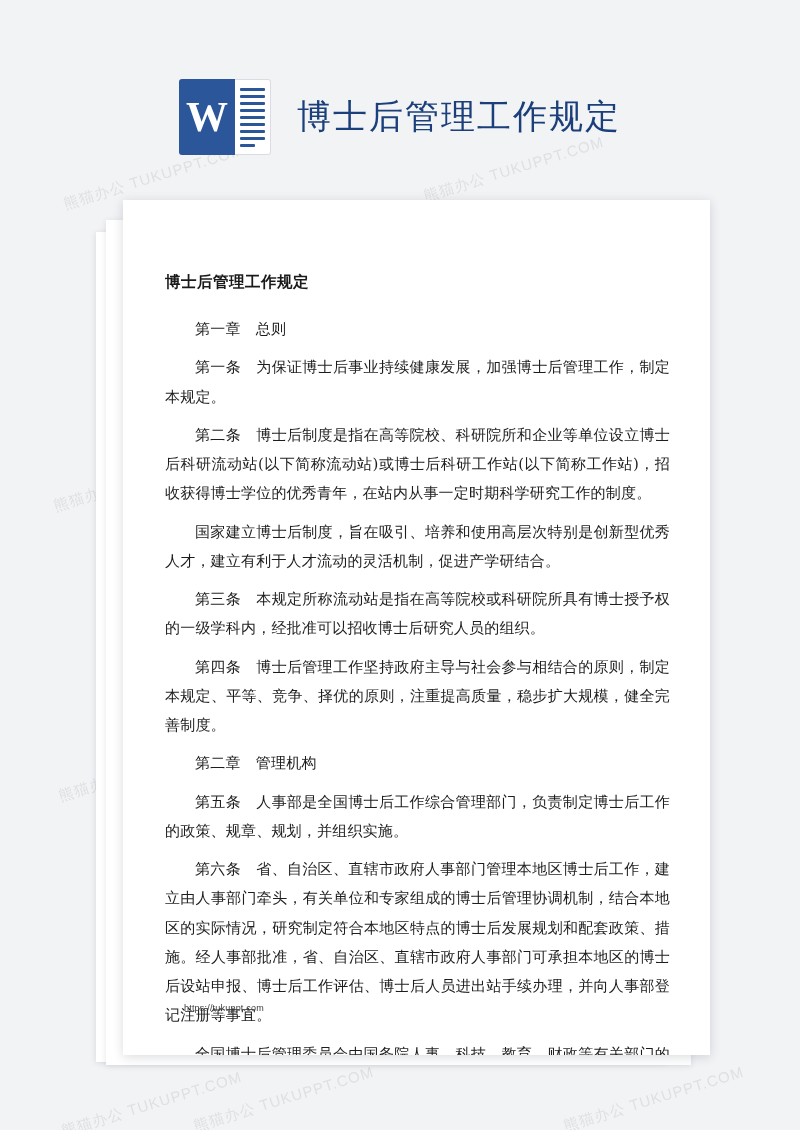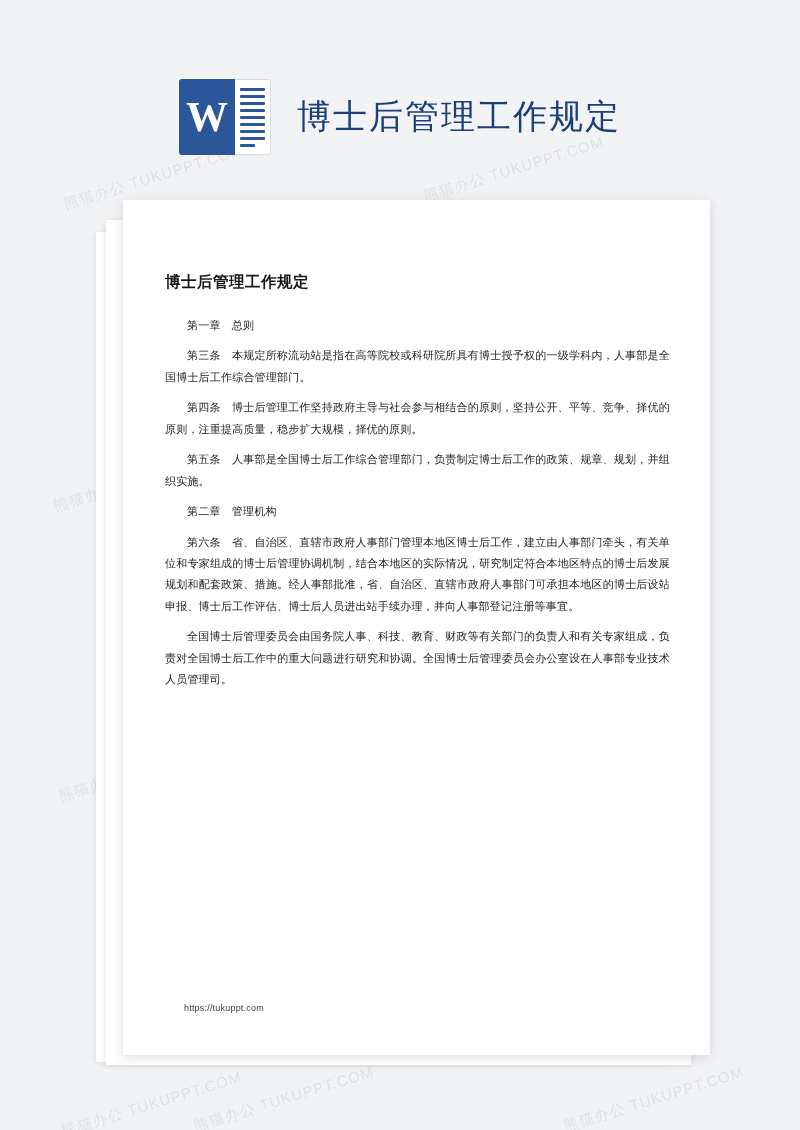--- a/index.html
+++ b/index.html
@@ -139,21 +139,21 @@
 
   .page-heading {
     font-size: 15.5px;
     font-weight: bold;
     color: #1a1a1a;
     font-family: "DejaVu Sans", "Liberation Sans", sans-serif;
     margin: 0 0 22px 0;
     letter-spacing: 0.5px;
   }
   .para {
-    font-size: 11px;
+    font-size: 15px;
     line-height: 1.95;
     color: #1d1d1d;
     font-family: "DejaVu Serif", "Liberation Serif", serif;
     margin: 0 0 9px 0;
     text-align: justify;
     letter-spacing: 0.2px;
   }
   .para.indent { text-indent: 2em; }
 
   .footer-url {
@@ -188,24 +188,27 @@
   <span class="doc-title">博士后管理工作规定</span>
 </div>
 
 <div class="paper-stack">
   <div class="sheet-back2"></div>
   <div class="sheet-back1"></div>
   <div class="sheet-main">
     <h1 class="page-heading">博士后管理工作规定</h1>
 
     <p class="para indent">第一章　总则</p>
-    <p class="para indent">第三条　本规定所称流动站是指在高等院校或科研院所具有博士授予权的一级学科内，人事部是全国博士后工作综合管理部门。</p>
-    <p class="para indent">第四条　博士后管理工作坚持政府主导与社会参与相结合的原则，坚持公开、平等、竞争、择优的原则，注重提高质量，稳步扩大规模，择优的原则。</p>
+    <p class="para indent">第一条　为保证博士后事业持续健康发展，加强博士后管理工作，制定本规定。</p>
+    <p class="para indent">第二条　博士后制度是指在高等院校、科研院所和企业等单位设立博士后科研流动站(以下简称流动站)或博士后科研工作站(以下简称工作站)，招收获得博士学位的优秀青年，在站内从事一定时期科学研究工作的制度。</p>
+    <p class="para indent">国家建立博士后制度，旨在吸引、培养和使用高层次特别是创新型优秀人才，建立有利于人才流动的灵活机制，促进产学研结合。</p>
+    <p class="para indent">第三条　本规定所称流动站是指在高等院校或科研院所具有博士授予权的一级学科内，经批准可以招收博士后研究人员的组织。</p>
+    <p class="para indent">第四条　博士后管理工作坚持政府主导与社会参与相结合的原则，制定本规定、平等、竞争、择优的原则，注重提高质量，稳步扩大规模，健全完善制度。</p>
+    <p class="para indent">第二章　管理机构</p>
     <p class="para indent">第五条　人事部是全国博士后工作综合管理部门，负责制定博士后工作的政策、规章、规划，并组织实施。</p>
-    <p class="para indent">第二章　管理机构</p>
     <p class="para indent">第六条　省、自治区、直辖市政府人事部门管理本地区博士后工作，建立由人事部门牵头，有关单位和专家组成的博士后管理协调机制，结合本地区的实际情况，研究制定符合本地区特点的博士后发展规划和配套政策、措施。经人事部批准，省、自治区、直辖市政府人事部门可承担本地区的博士后设站申报、博士后工作评估、博士后人员进出站手续办理，并向人事部登记注册等事宜。</p>
     <p class="para indent">全国博士后管理委员会由国务院人事、科技、教育、财政等有关部门的负责人和有关专家组成，负责对全国博士后工作中的重大问题进行研究和协调。全国博士后管理委员会办公室设在人事部专业技术人员管理司。</p>
 
     <div class="footer-url">https://tukuppt.com</div>
   </div>
 </div>
 
 <div class="watermark-layer">
   <span class="wm" style="left:60px;  top:168px;">熊猫办公 TUKUPPT.COM</span>
   <span class="wm" style="left:420px; top:160px;">熊猫办公 TUKUPPT.COM</span>

